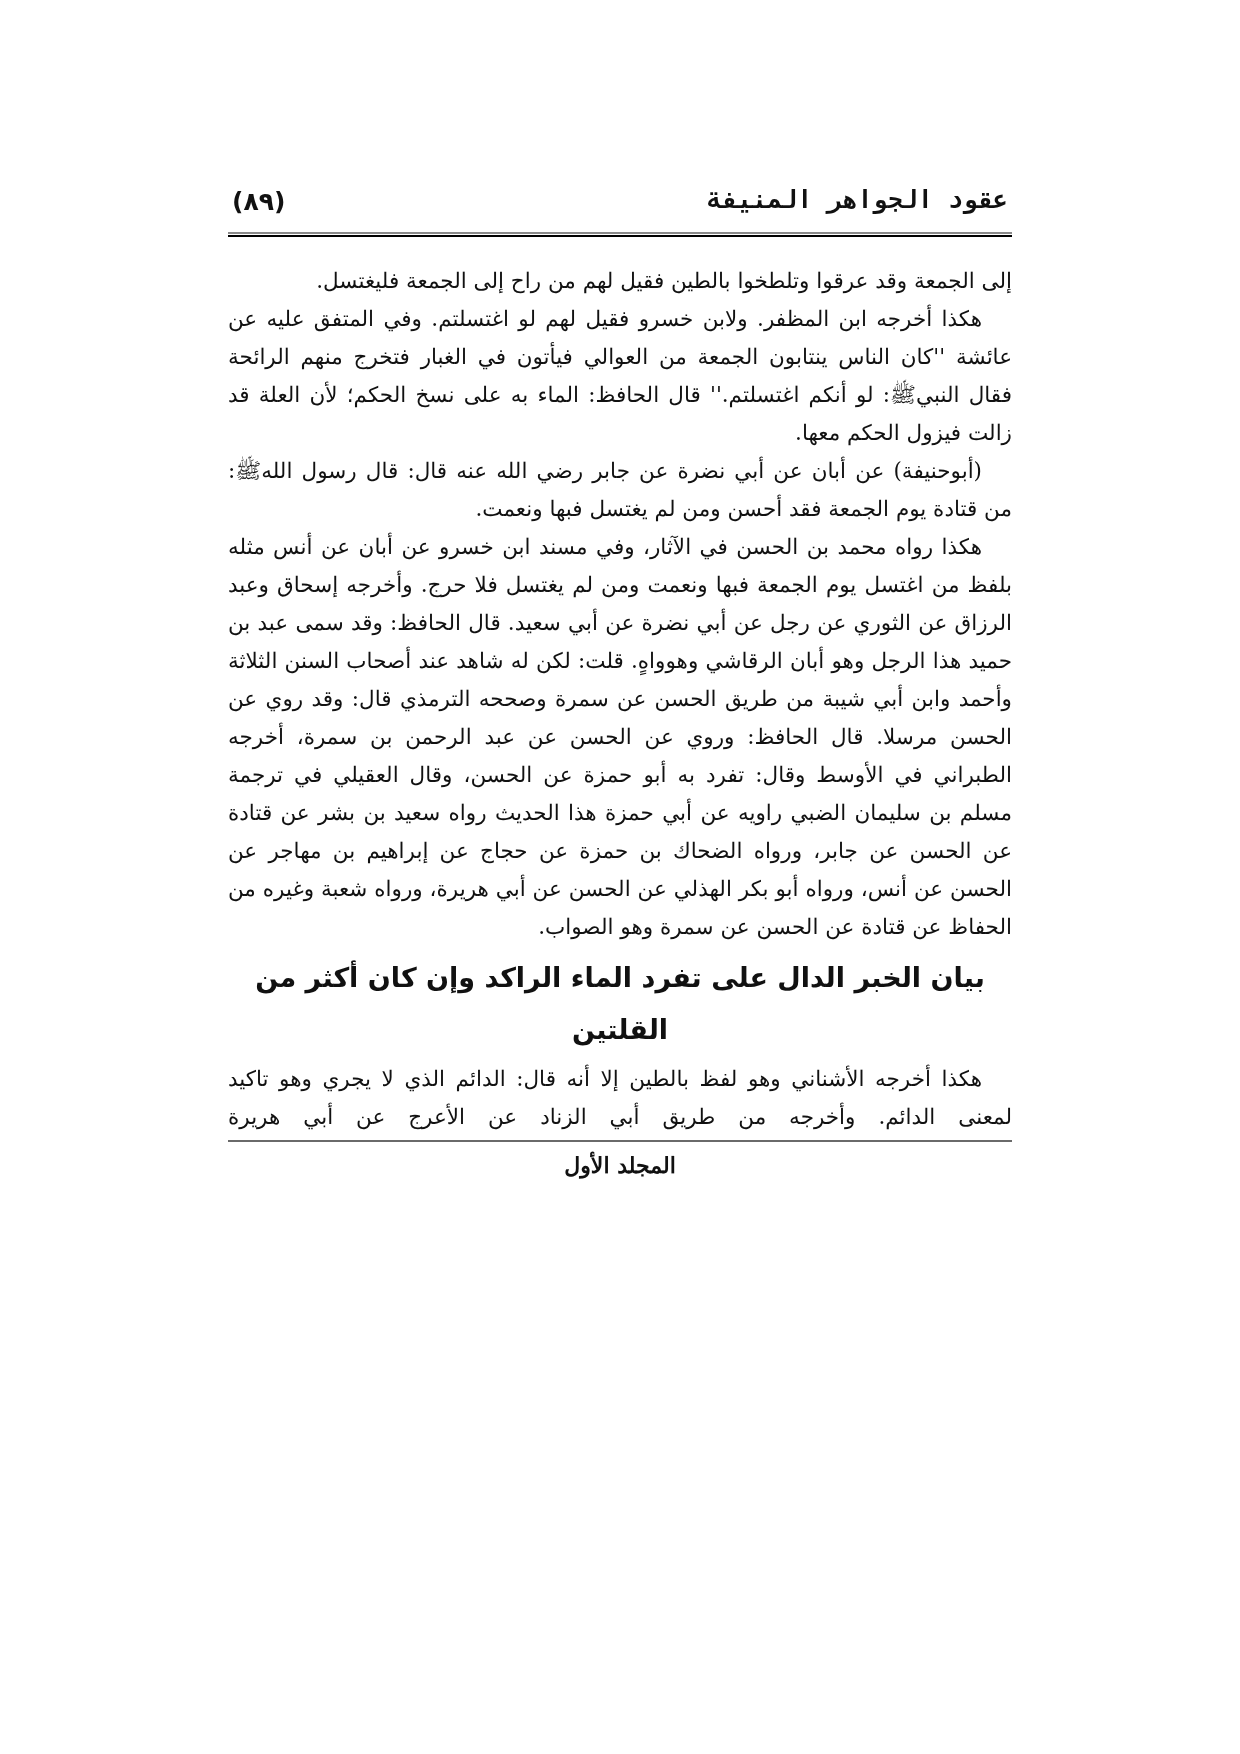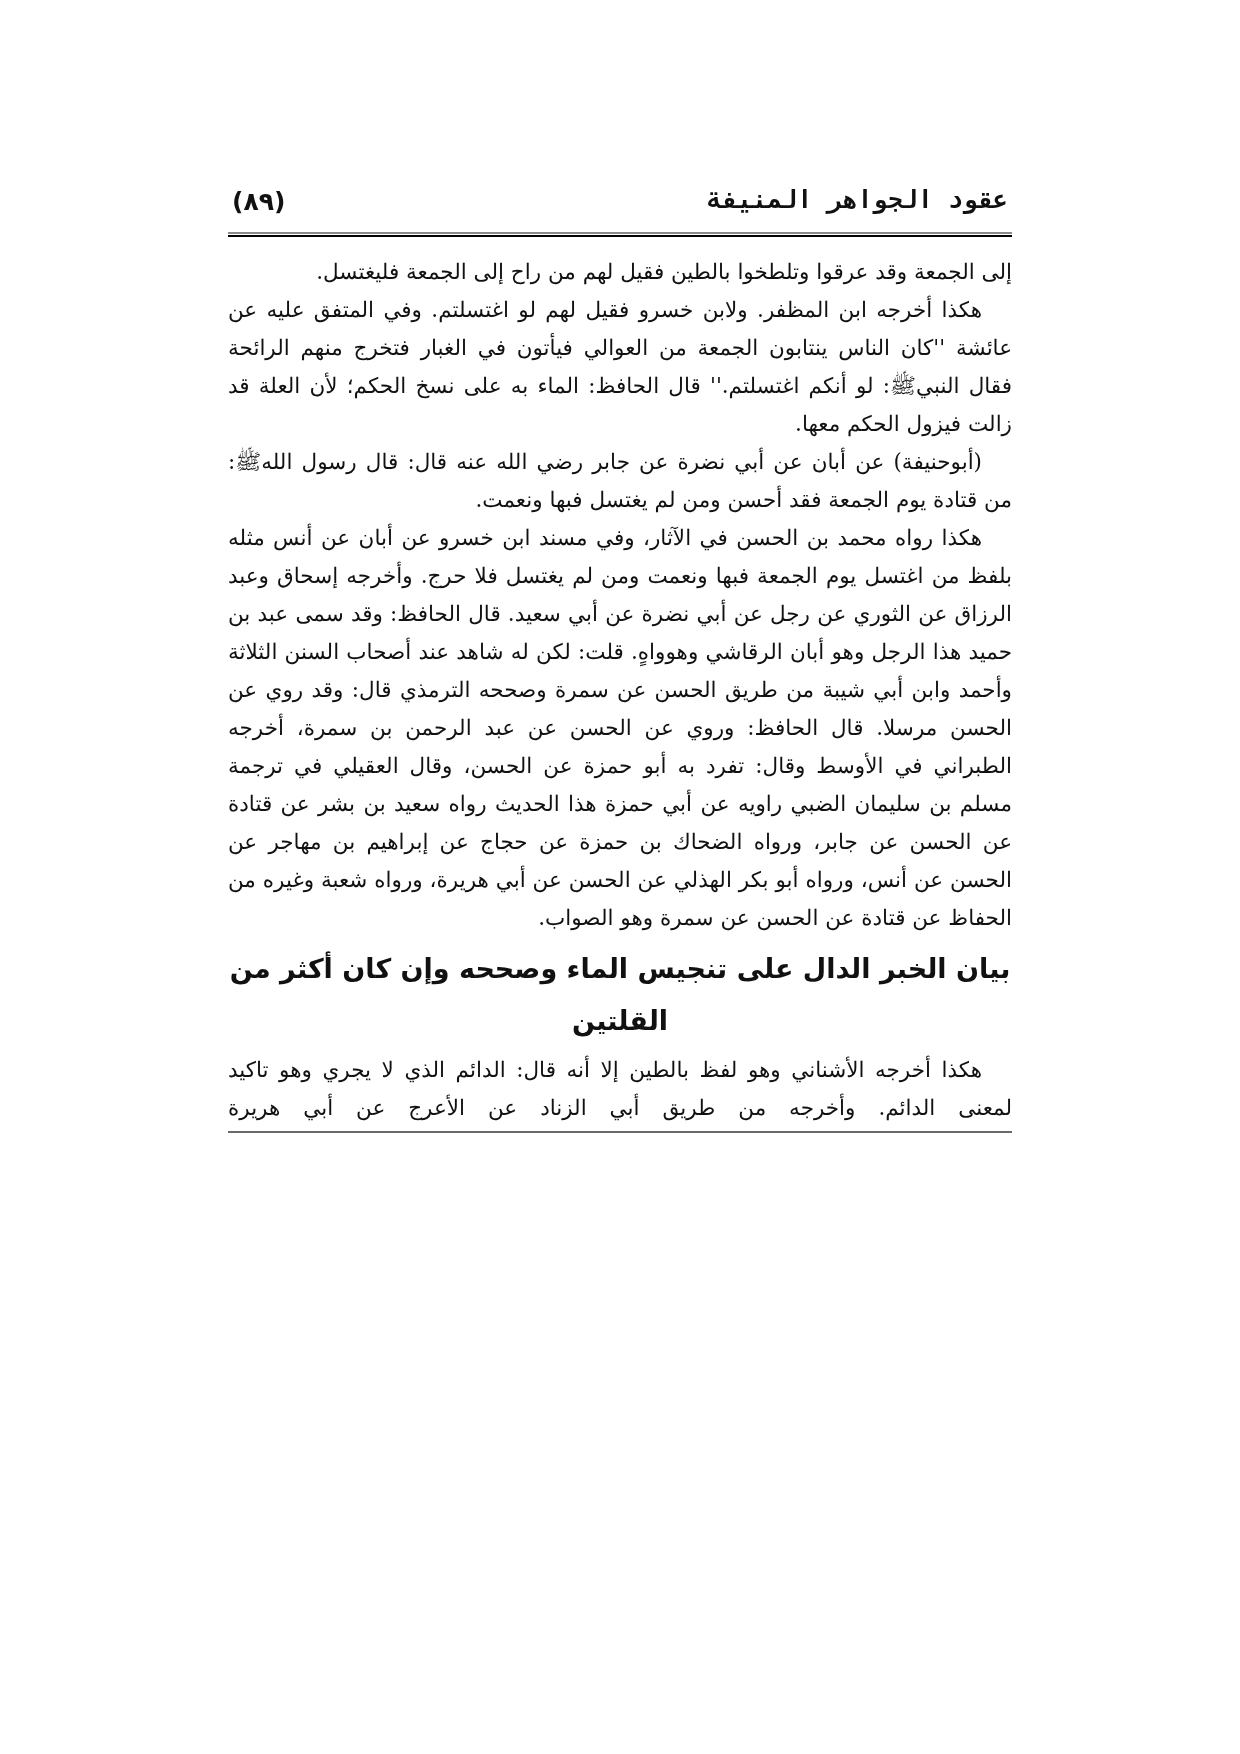--- a/index.html
+++ b/index.html
@@ -7,21 +7,21 @@
          font-family: "DejaVu Serif", "Liberation Serif", serif; color: #111; }
   .page { position: absolute; left: 228px; top: 160px; width: 784px; direction: rtl; }
   .running-header { display: flex; justify-content: space-between; align-items: flex-end;
                     height: 62px; padding: 0 4px; }
   .book-title { font-family: Liberation Mono, monospace; font-weight: bold;
                 font-size: 25px; line-height: 40px; }
   .page-number { font-family: "DejaVu Sans", "Liberation Sans", sans-serif; font-size: 25px;
                  line-height: 40px; font-weight: bold; text-align: center; }
   .header-rule { margin-top: 10px; height: 0; border-top: 2px solid #8a8a8a;
                  border-bottom: 2px solid #000; padding-top: 1px; }
-  .body-text { margin-top: 16px; }
+  .body-text { margin-top: 25px; }
   .para { font-size: 21.5px; line-height: 38px; text-align: justify; text-align-last: right;
           margin: 0; }
   .para.indent { text-indent: 30px; }
   .para.last-justify { text-align-last: justify; }
   .section-heading { font-family: "DejaVu Sans", "Liberation Sans", sans-serif; font-weight: bold;
                      font-size: 27px; line-height: 52px; text-align: center; margin: 6px 0 4px; }
   .footer-rule { margin-top: 4px; height: 0; border-top: 2px solid #6a6a6a; }
   .footer-volume { text-align: center; font-weight: bold; font-size: 22px; line-height: 46px; }
 </style>
 </head>
@@ -35,19 +35,20 @@
   <div class="header-rule"></div>
 
   <div class="body-text">
     <p class="para">إلى الجمعة وقد عرقوا وتلطخوا بالطين فقيل لهم من راح إلى الجمعة فليغتسل.</p>
     <p class="para indent">هكذا أخرجه ابن المظفر. ولابن خسرو فقيل لهم لو اغتسلتم. وفي المتفق عليه عن عائشة ''كان الناس ينتابون الجمعة من العوالي فيأتون في الغبار فتخرج منهم الرائحة فقال النبيﷺ: لو أنكم اغتسلتم.'' قال الحافظ: الماء به على نسخ الحكم؛ لأن العلة قد زالت فيزول الحكم معها.</p>
 
 
     <p class="para indent">(أبوحنيفة) عن أبان عن أبي نضرة عن جابر رضي الله عنه قال: قال رسول اللهﷺ: من قتادة يوم الجمعة فقد أحسن ومن لم يغتسل فبها ونعمت.</p>
     <p class="para indent">هكذا رواه محمد بن الحسن في الآثار، وفي مسند ابن خسرو عن أبان عن أنس مثله بلفظ من اغتسل يوم الجمعة فبها ونعمت ومن لم يغتسل فلا حرج. وأخرجه إسحاق وعبد الرزاق عن الثوري عن رجل عن أبي نضرة عن أبي سعيد. قال الحافظ: وقد سمى عبد بن حميد هذا الرجل وهو أبان الرقاشي وهوواهٍ. قلت: لكن له شاهد عند أصحاب السنن الثلاثة وأحمد وابن أبي شيبة من طريق الحسن عن سمرة وصححه الترمذي قال: وقد روي عن الحسن مرسلا. قال الحافظ: وروي عن الحسن عن عبد الرحمن بن سمرة، أخرجه الطبراني في الأوسط وقال: تفرد به أبو حمزة عن الحسن، وقال العقيلي في ترجمة مسلم بن سليمان الضبي راويه عن أبي حمزة هذا الحديث رواه سعيد بن بشر عن قتادة عن الحسن عن جابر، ورواه الضحاك بن حمزة عن حجاج عن إبراهيم بن مهاجر عن الحسن عن أنس، ورواه أبو بكر الهذلي عن الحسن عن أبي هريرة، ورواه شعبة وغيره من الحفاظ عن قتادة عن الحسن عن سمرة وهو الصواب.</p>
 
-    <h2 class="section-heading">بيان الخبر الدال على تنجيس الماء وصححه وإن كان أكثر من القلتين</h2>
+    <h2 class="section-heading">بيان الخبر الدال على تفرد الماء الراكد وإن كان أكثر من القلتين</h2>
 
     <p class="para indent last-justify">هكذا أخرجه الأشناني وهو لفظ بالطين إلا أنه قال: الدائم الذي لا يجري وهو تاكيد لمعنى الدائم. وأخرجه من طريق أبي الزناد عن الأعرج عن أبي هريرة</p>
   </div>
 
   <div class="footer-rule"></div>
+  <div class="footer-volume">المجلد الأول</div>
 </div>
 
 </body></html>

